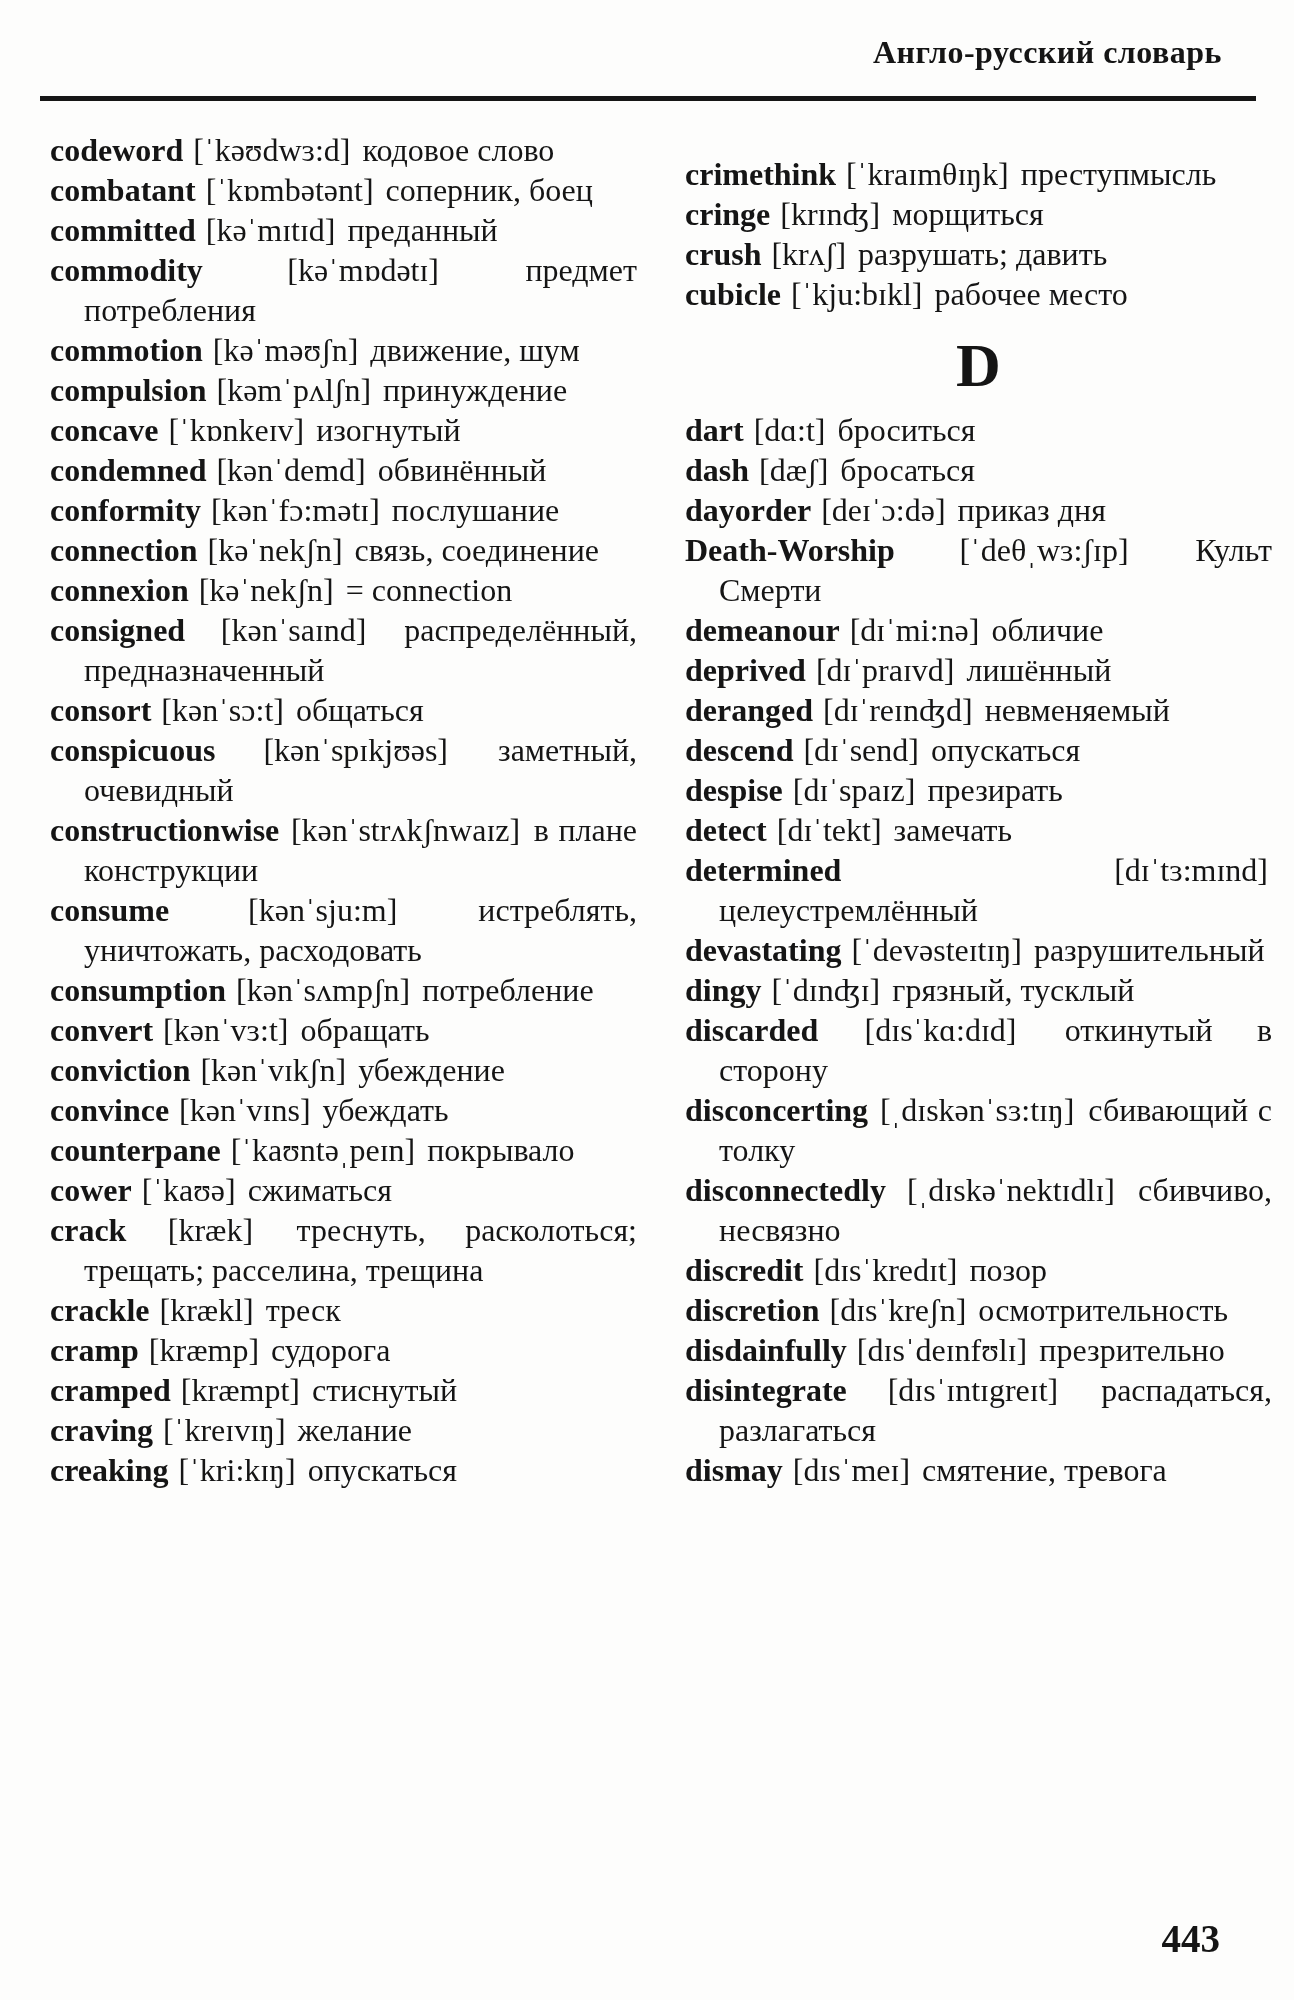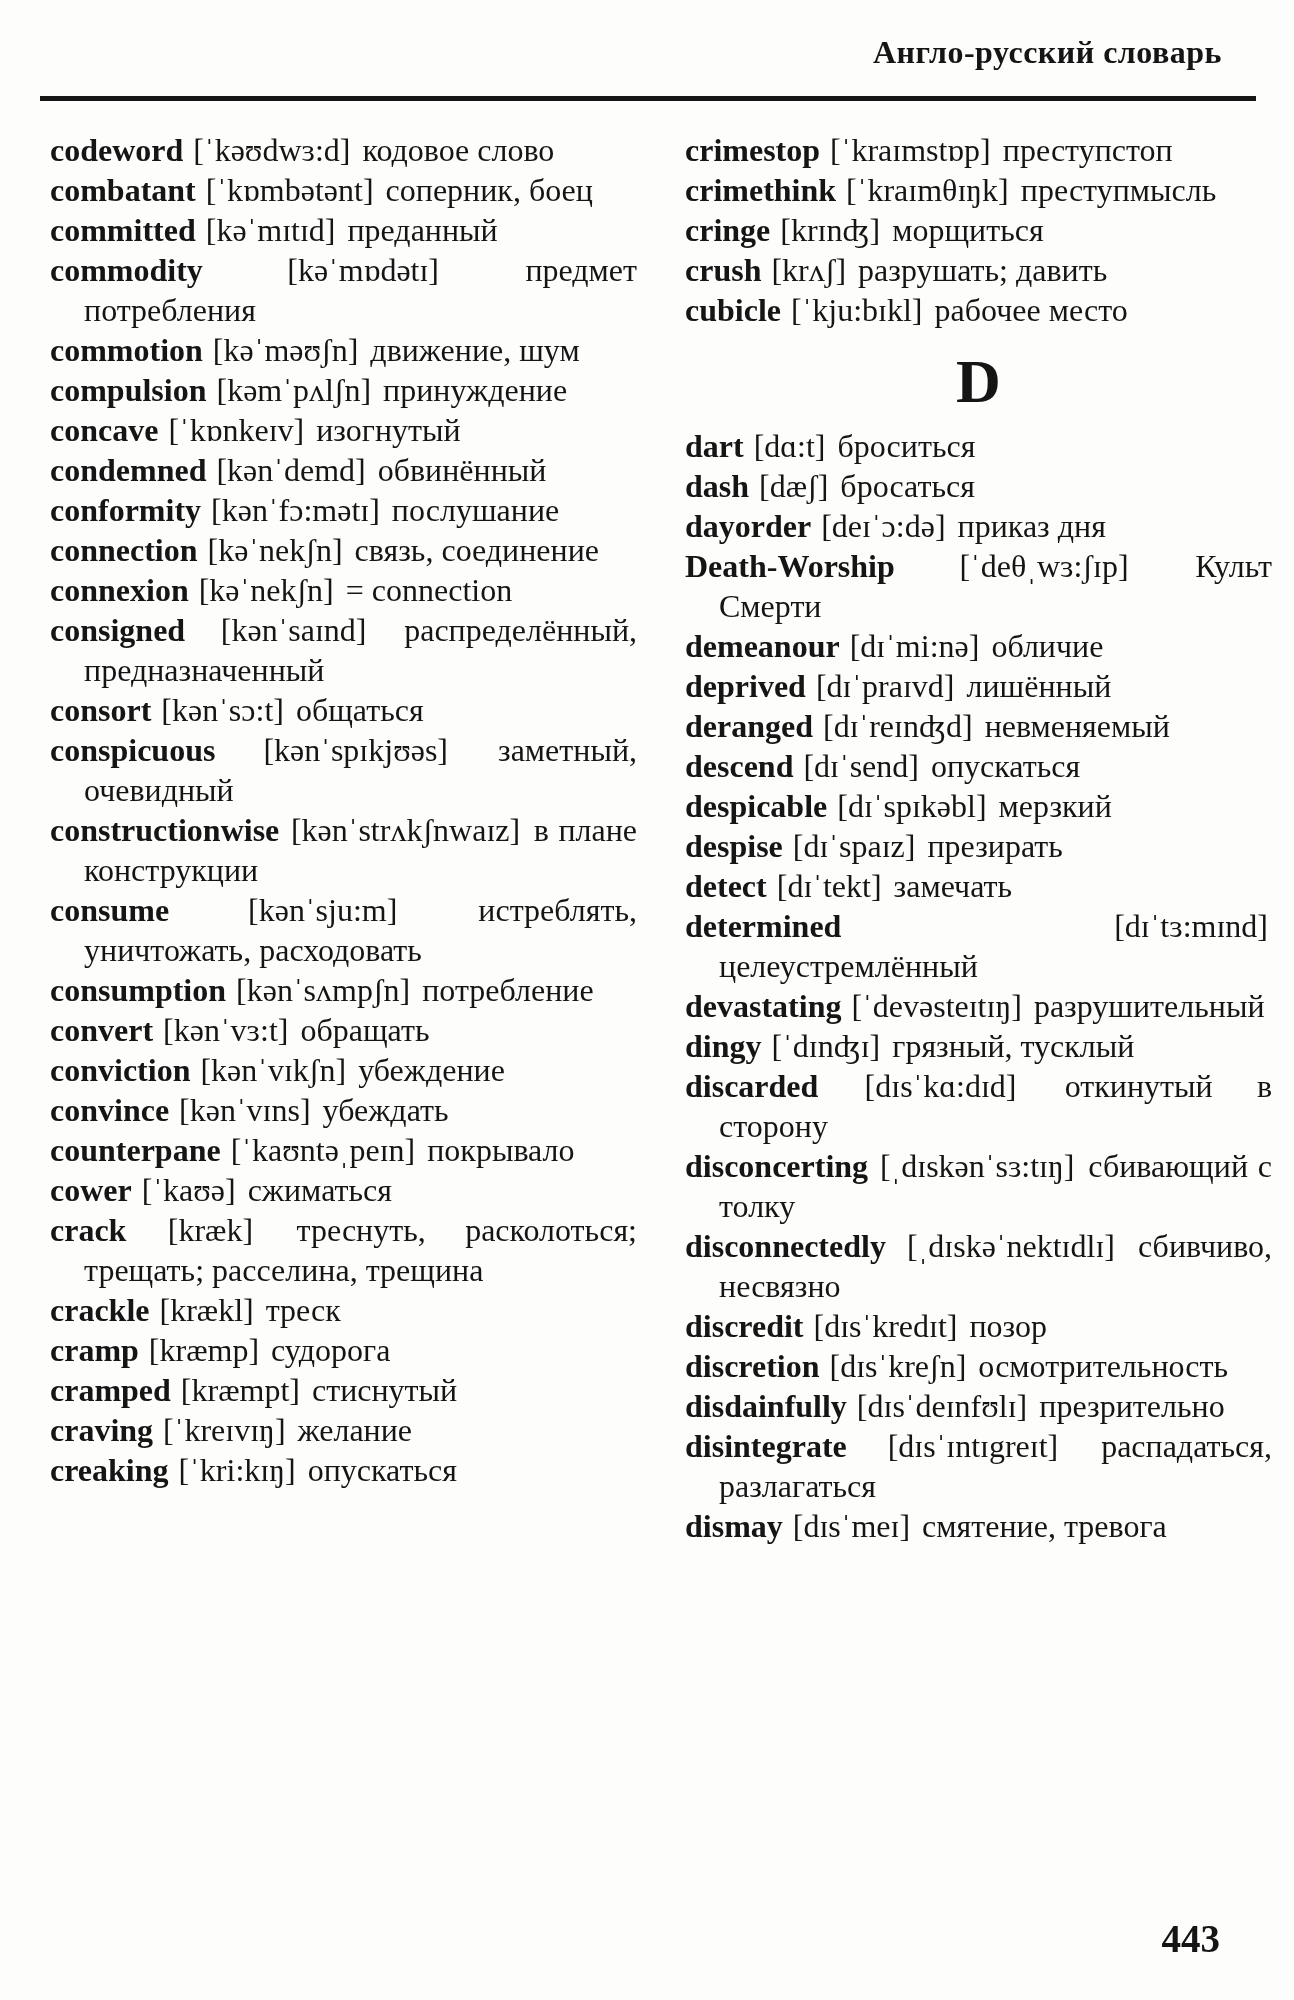--- a/index.html
+++ b/index.html
@@ -28,20 +28,21 @@
     top: 96px; left: 40px;
     width: 1216px; height: 5px;
     background: #161616;
   }
   .columns {
     position: absolute;
     top: 130px; left: 50px;
     width: 1222px;
     display: flex;
     gap: 48px;
+    align-items: flex-end;
   }
   .column { width: 587px; }
   .entry {
     font-size: 32px;
     line-height: 40px;
     padding-left: 34px;
     text-indent: -34px;
     text-align: justify;
   }
   .headword { font-weight: bold; }
@@ -92,35 +93,33 @@
         <div class="entry"><span class="headword">counterpane</span> <span class="transcription">[ˈkaʊntəˌpeɪn]</span> <span class="translation">покрывало</span></div>
         <div class="entry"><span class="headword">cower</span> <span class="transcription">[ˈkaʊə]</span> <span class="translation">сжиматься</span></div>
         <div class="entry"><span class="headword">crack</span> <span class="transcription">[kræk]</span> <span class="translation">треснуть, расколоться; трещать;  расселина, трещина</span></div>
         <div class="entry"><span class="headword">crackle</span> <span class="transcription">[krækl]</span> <span class="translation">треск</span></div>
         <div class="entry"><span class="headword">cramp</span> <span class="transcription">[kræmp]</span> <span class="translation">судорога</span></div>
         <div class="entry"><span class="headword">cramped</span> <span class="transcription">[kræmpt]</span> <span class="translation">стиснутый</span></div>
         <div class="entry"><span class="headword">craving</span> <span class="transcription">[ˈkreɪvɪŋ]</span> <span class="translation">желание</span></div>
         <div class="entry"><span class="headword">creaking</span> <span class="transcription">[ˈkri:kɪŋ]</span> <span class="translation">опускаться</span></div>
       </div>
     <div class="column" id="col-right">
-        <div class="entry"><span class="headword">crimestop</span> <span class="transcription">[ˈkraɪmstɒp]</span> <span class="translation">преступстоп</span></div>
         <div class="entry"><span class="headword">crimethink</span> <span class="transcription">[ˈkraɪmθɪŋk]</span> <span class="translation">преступмысль</span></div>
         <div class="entry"><span class="headword">cringe</span> <span class="transcription">[krɪnʤ]</span> <span class="translation">морщиться</span></div>
         <div class="entry"><span class="headword">crush</span> <span class="transcription">[krʌʃ]</span> <span class="translation">разрушать; давить</span></div>
         <div class="entry"><span class="headword">cubicle</span> <span class="transcription">[ˈkju:bɪkl]</span> <span class="translation">рабочее место</span></div>
         <div class="letter-heading">D</div>
         <div class="entry"><span class="headword">dart</span> <span class="transcription">[dɑ:t]</span> <span class="translation">броситься</span></div>
         <div class="entry"><span class="headword">dash</span> <span class="transcription">[dæʃ]</span> <span class="translation">бросаться</span></div>
         <div class="entry"><span class="headword">dayorder</span> <span class="transcription">[deɪˈɔ:də]</span> <span class="translation">приказ дня</span></div>
         <div class="entry"><span class="headword">Death-Worship</span> <span class="transcription">[ˈdeθˌwɜ:ʃɪp]</span> <span class="translation">Культ Смерти</span></div>
         <div class="entry"><span class="headword">demeanour</span> <span class="transcription">[dɪˈmi:nə]</span> <span class="translation">обличие</span></div>
         <div class="entry"><span class="headword">deprived</span> <span class="transcription">[dɪˈpraɪvd]</span> <span class="translation">лишённый</span></div>
         <div class="entry"><span class="headword">deranged</span> <span class="transcription">[dɪˈreɪnʤd]</span> <span class="translation">невменяемый</span></div>
         <div class="entry"><span class="headword">descend</span> <span class="transcription">[dɪˈsend]</span> <span class="translation">опускаться</span></div>
-        <div class="entry"><span class="headword">despicable</span> <span class="transcription">[dɪˈspɪkəbl]</span> <span class="translation">мерзкий</span></div>
         <div class="entry"><span class="headword">despise</span> <span class="transcription">[dɪˈspaɪz]</span> <span class="translation">презирать</span></div>
         <div class="entry"><span class="headword">detect</span> <span class="transcription">[dɪˈtekt]</span> <span class="translation">замечать</span></div>
         <div class="entry"><span class="headword">determined</span> <span class="transcription">[dɪˈtɜ:mɪnd]</span> <span class="translation">целеустремлённый</span></div>
         <div class="entry"><span class="headword">devastating</span> <span class="transcription">[ˈdevəsteɪtɪŋ]</span> <span class="translation">разрушительный</span></div>
         <div class="entry"><span class="headword">dingy</span> <span class="transcription">[ˈdɪnʤɪ]</span> <span class="translation">грязный, тусклый</span></div>
         <div class="entry"><span class="headword">discarded</span> <span class="transcription">[dɪsˈkɑ:dɪd]</span> <span class="translation">откинутый в сторону</span></div>
         <div class="entry"><span class="headword">disconcerting</span> <span class="transcription">[ˌdɪskənˈsɜ:tɪŋ]</span> <span class="translation">сбивающий с толку</span></div>
         <div class="entry"><span class="headword">disconnectedly</span> <span class="transcription">[ˌdɪskəˈnektɪdlɪ]</span> <span class="translation">сбивчиво, несвязно</span></div>
         <div class="entry"><span class="headword">discredit</span> <span class="transcription">[dɪsˈkredɪt]</span> <span class="translation">позор</span></div>
         <div class="entry"><span class="headword">discretion</span> <span class="transcription">[dɪsˈkreʃn]</span> <span class="translation">осмотрительность</span></div>

